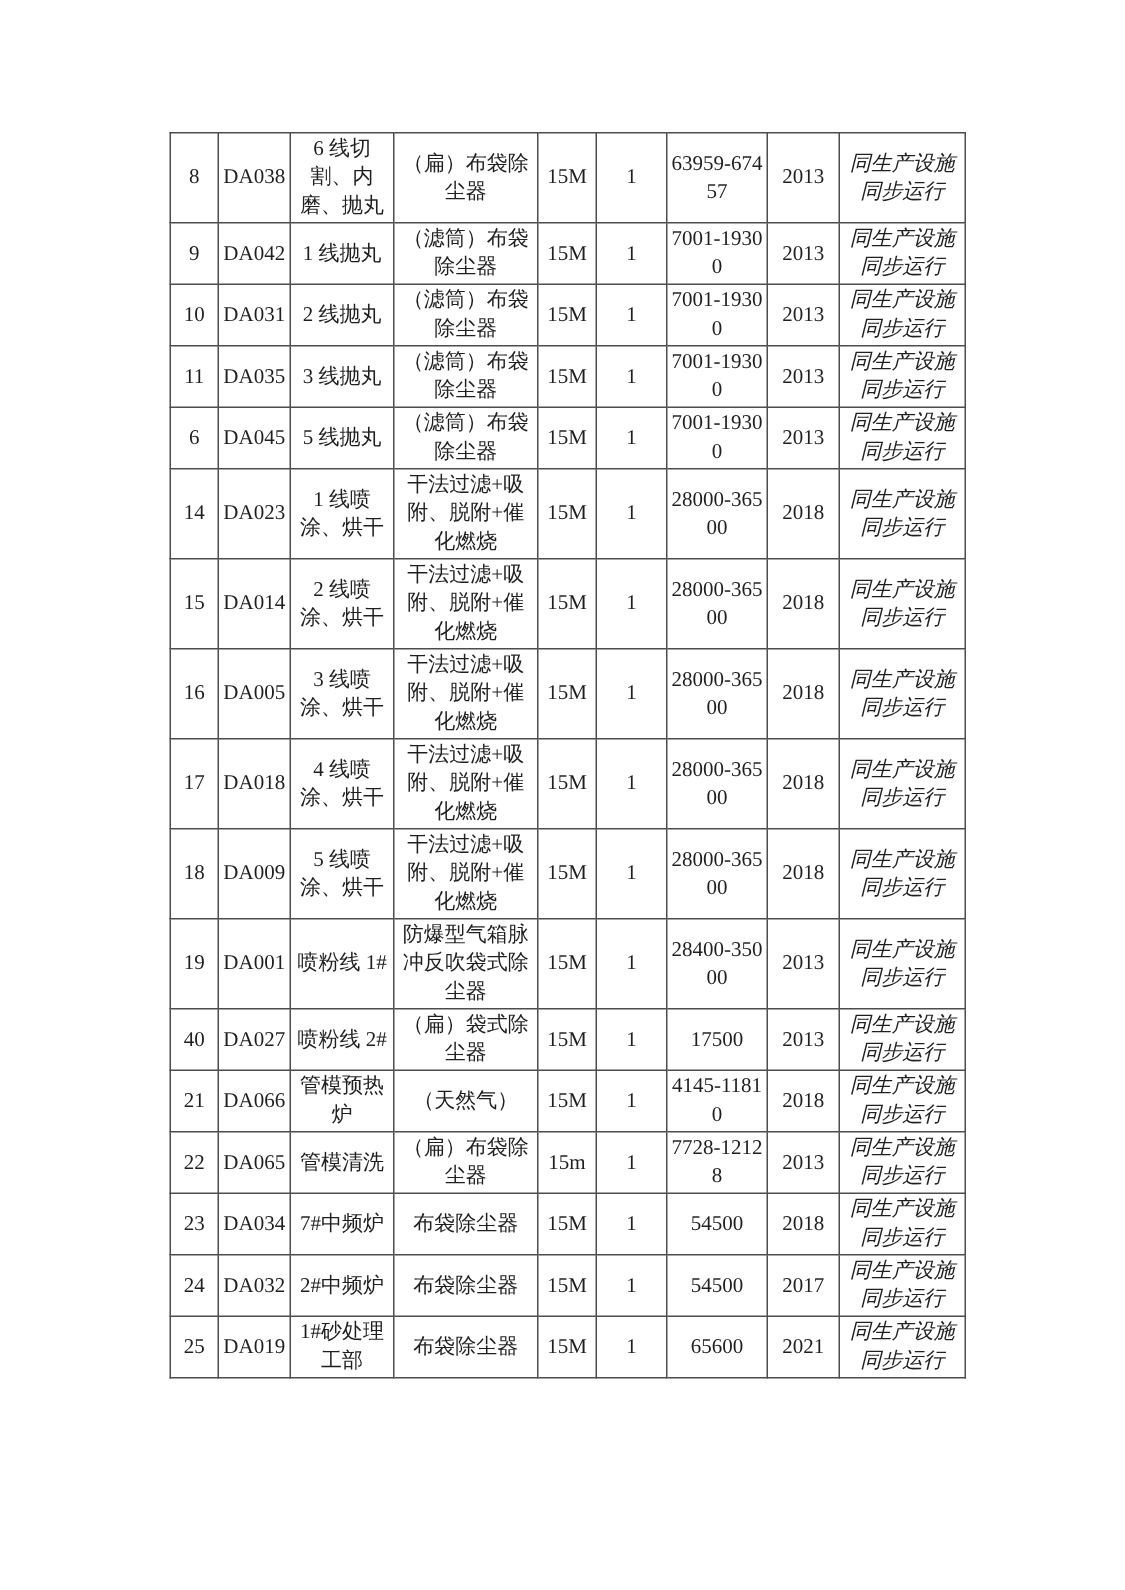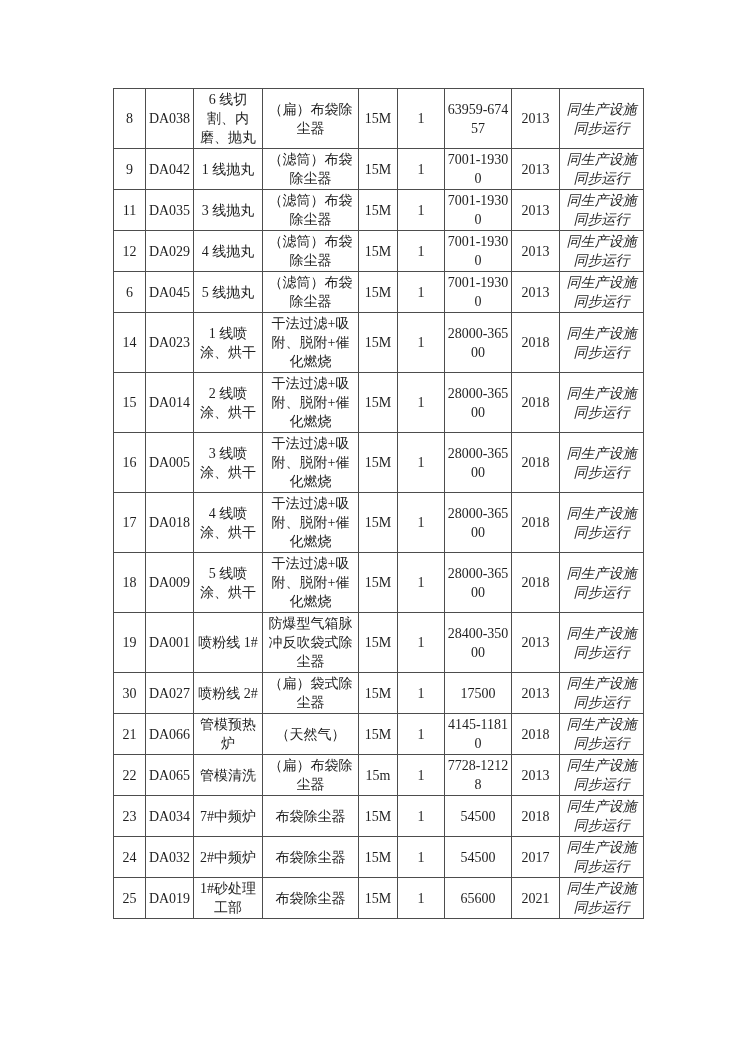--- a/index.html
+++ b/index.html
@@ -77,34 +77,34 @@
           <td class="col-1">DA042</td>
           <td class="col-2">1 线抛丸</td>
           <td class="col-3">（滤筒）布袋除尘器</td>
           <td class="col-4">15M</td>
           <td class="col-5">1</td>
           <td class="col-6">7001-19300</td>
           <td class="col-7">2013</td>
           <td class="col-8">同生产设施同步运行</td>
         </tr>
         <tr>
+          <td class="col-0">10</td>
+          <td class="col-1">DA031</td>
+          <td class="col-2">2 线抛丸</td>
+          <td class="col-3">（滤筒）布袋除尘器</td>
+          <td class="col-4">15M</td>
+          <td class="col-5">1</td>
+          <td class="col-6">7001-19300</td>
+          <td class="col-7">2013</td>
+          <td class="col-8">同生产设施同步运行</td>
+        </tr>
+        <tr>
           <td class="col-0">11</td>
           <td class="col-1">DA035</td>
           <td class="col-2">3 线抛丸</td>
-          <td class="col-3">（滤筒）布袋除尘器</td>
-          <td class="col-4">15M</td>
-          <td class="col-5">1</td>
-          <td class="col-6">7001-19300</td>
-          <td class="col-7">2013</td>
-          <td class="col-8">同生产设施同步运行</td>
-        </tr>
-        <tr>
-          <td class="col-0">12</td>
-          <td class="col-1">DA029</td>
-          <td class="col-2">4 线抛丸</td>
           <td class="col-3">（滤筒）布袋除尘器</td>
           <td class="col-4">15M</td>
           <td class="col-5">1</td>
           <td class="col-6">7001-19300</td>
           <td class="col-7">2013</td>
           <td class="col-8">同生产设施同步运行</td>
         </tr>
         <tr>
           <td class="col-0">6</td>
           <td class="col-1">DA045</td>
@@ -176,21 +176,21 @@
           <td class="col-1">DA001</td>
           <td class="col-2">喷粉线 1#</td>
           <td class="col-3">防爆型气箱脉冲反吹袋式除尘器</td>
           <td class="col-4">15M</td>
           <td class="col-5">1</td>
           <td class="col-6">28400-35000</td>
           <td class="col-7">2013</td>
           <td class="col-8">同生产设施同步运行</td>
         </tr>
         <tr>
-          <td class="col-0">30</td>
+          <td class="col-0">40</td>
           <td class="col-1">DA027</td>
           <td class="col-2">喷粉线 2#</td>
           <td class="col-3">（扁）袋式除尘器</td>
           <td class="col-4">15M</td>
           <td class="col-5">1</td>
           <td class="col-6">17500</td>
           <td class="col-7">2013</td>
           <td class="col-8">同生产设施同步运行</td>
         </tr>
         <tr>

